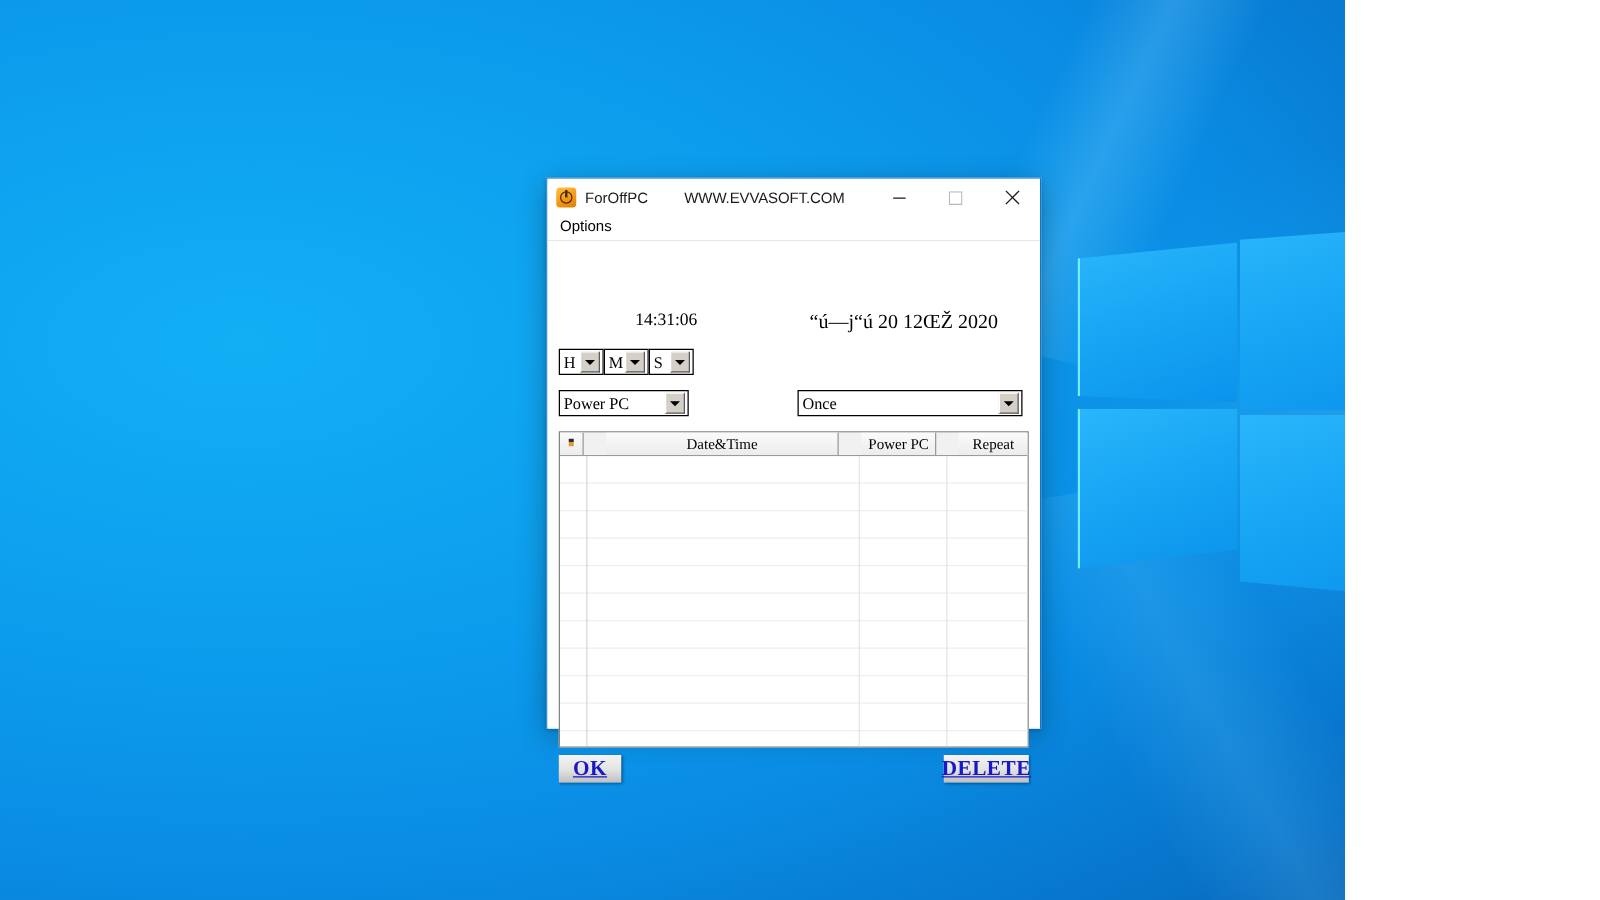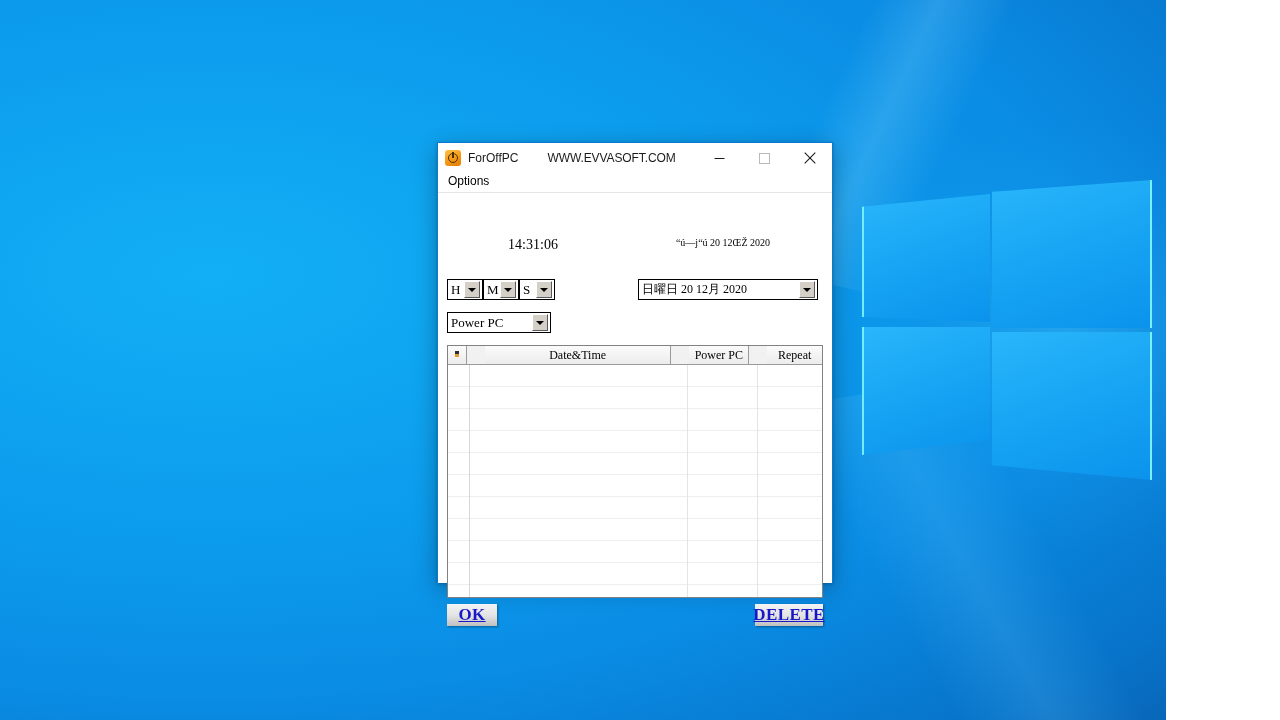--- a/index.html
+++ b/index.html
@@ -7,21 +7,21 @@
     padding: 0;
     width: 1280px;
     height: 720px;
     overflow: hidden;
     font-family: "Liberation Sans", sans-serif;
   }
 
   
   #desktop {
     position: relative;
-    width: 1166px;
+    width: 1076px;
     height: 720px;
     background: radial-gradient(ellipse 120% 95% at 18% 38%, #12aff5 0%, #0c9ced 38%, #0a8ce4 62%, #0773c9 86%, #0a5fae 100%);
     overflow: hidden;
   }
   
   #beam1 {
     position: absolute;
     left: 480px; top: -260px;
     width: 900px; height: 560px;
     background: linear-gradient(102deg, rgba(255,255,255,0) 44%, rgba(150,225,255,0.22) 50%, rgba(255,255,255,0) 57%);
@@ -159,41 +159,41 @@
   
   #client {
     position: relative;
     height: 390px;
     background: #fff;
   }
 
   
   #readout {
     position: absolute;
-    left: 0; top: 44px;
+    left: 0; top: 56px;
     width: 100%;
     height: 20px;
     text-decoration: underline;
   }
   #clock-text {
     position: absolute;
     left: 35px; top: 0;
     width: 120px;
     text-align: center;
     font-family: "Liberation Serif", serif;
     font-size: 14px;
     color: #000;
   }
   #date-text {
     position: absolute;
     left: 190px; top: 0;
     width: 190px;
     text-align: center;
     font-family: "Liberation Serif", serif;
-    font-size: 10px;
+    font-size: 16px;
     color: #000;
     white-space: nowrap;
   }
 
   
   .combo {
     position: absolute;
     background: #ffffff;
     border: 1px solid #000;
     box-sizing: border-box;
@@ -388,34 +388,34 @@
             <i></i>
           </span>
       </div>
       <div class="combo" id="combo-s">
         <span class="combo-value">S</span>
         <span class="combo-arrow">
             <i></i>
           </span>
       </div>
 
-      <div class="combo" id="combo-date">
-        <span class="combo-value">日曜日 20 12月 2020</span>
-        <span class="combo-arrow">
-            <i></i>
-          </span>
-      </div>
 
       <div class="combo" id="combo-power">
         <span class="combo-value">Power PC</span>
         <span class="combo-arrow">
             <i></i>
           </span>
       </div>
 
+      <div class="combo" id="combo-repeat">
+        <span class="combo-value">Once</span>
+        <span class="combo-arrow">
+            <i></i>
+          </span>
+      </div>
 
       <div id="grid">
         <div id="grid-header">
           <div class="gh" id="gh-corner">
             <div class="mark"></div>
           </div>
           <div class="gh" id="gh-datetime">Date&amp;Time</div>
           <div class="gh" id="gh-power">Power PC</div>
           <div class="gh" id="gh-repeat">Repeat</div>
         </div>

